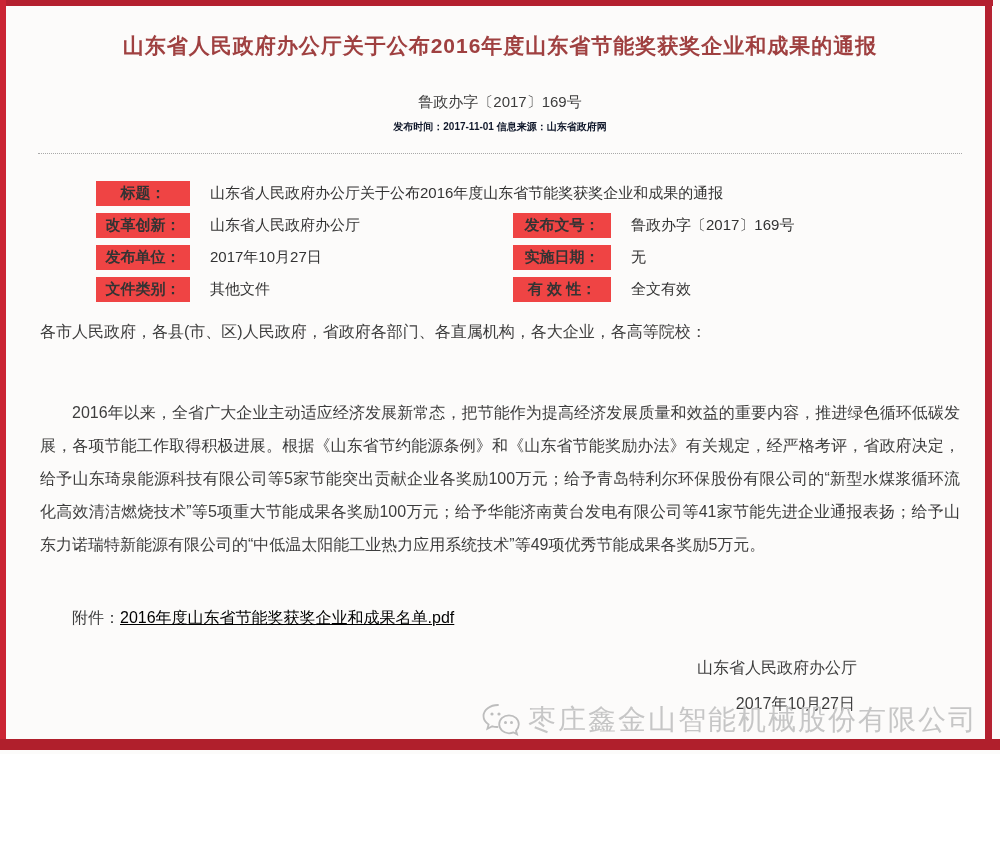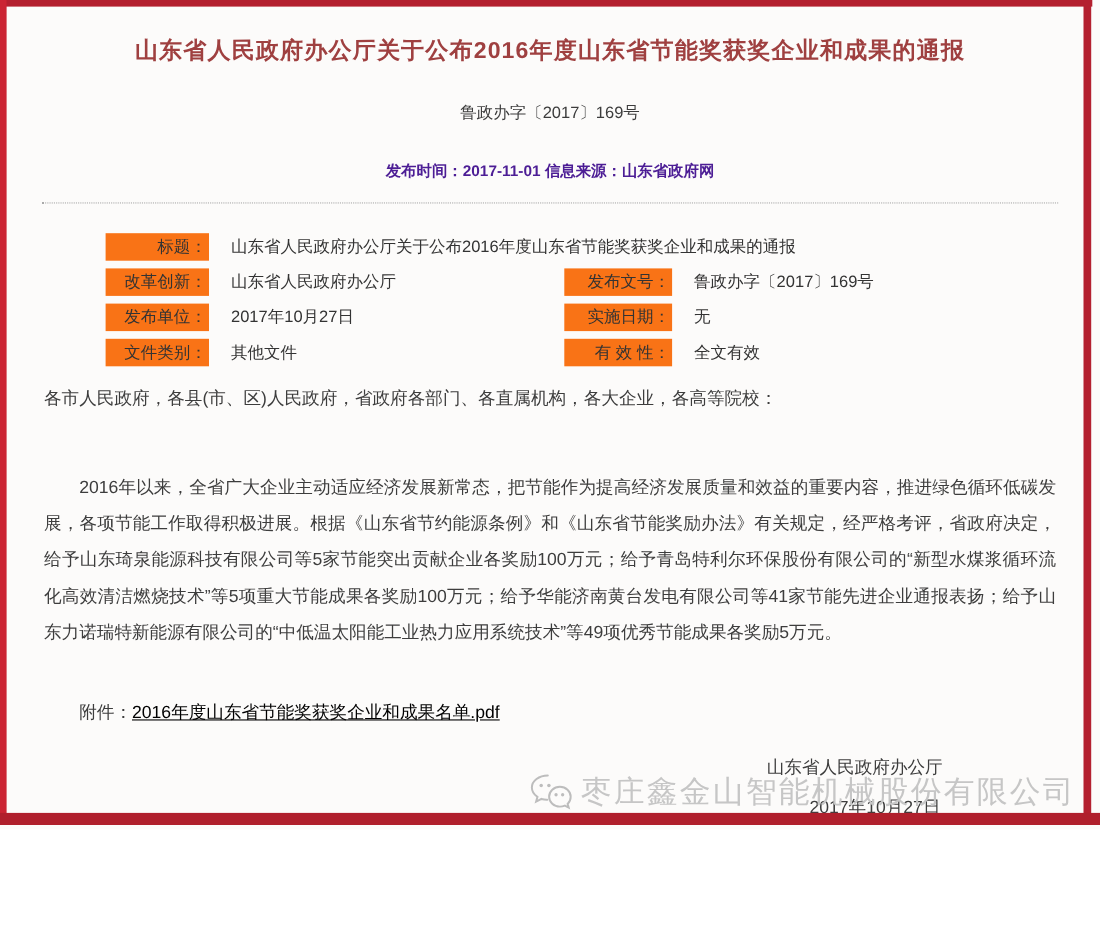--- a/index.html
+++ b/index.html
@@ -26,44 +26,44 @@
     font-size: 21px; font-weight: 700;
     color: #9f4040;
     letter-spacing: 1px;
   }
   .doc-number {
     margin-top: 33px;
     text-align: center;
     font-size: 15px; color: #3c3c3c;
   }
   .publish-info {
-    margin-top: 35px;
+    margin-top: 8px;
     text-align: center;
-    font-size: 14px; font-weight: 700; color: #4c1d95;
+    font-size: 10px; font-weight: 700; color: #0f172a;
   }
   .divider {
     margin: 19px 38px 0 38px;
     border: none;
     border-top: 1px dotted #a9a9a9;
     height: 0;
   }
 
   .meta-table {
     margin: 27px 45px 0 96px;
     display: grid;
     grid-template-columns: 94px 307px 98px auto;
     gap: 7px 8px;
     font-size: 15px;
     color: #333;
     align-items: stretch;
   }
   .meta-label {
-    background: #f97316;
-    font-weight: 400;
-    text-align: right;
+    background: #ef4444;
+    font-weight: 700;
+    text-align: center;
     padding: 3px 2px;
     white-space: nowrap;
   }
   .meta-value { padding: 3px 4px 3px 12px; white-space: nowrap; }
   .meta-value.wide { grid-column: 2 / 5; overflow: hidden; }
 
   .content {
     margin: 13px 40px 0 40px;
     font-size: 16px;
     line-height: 33px;

